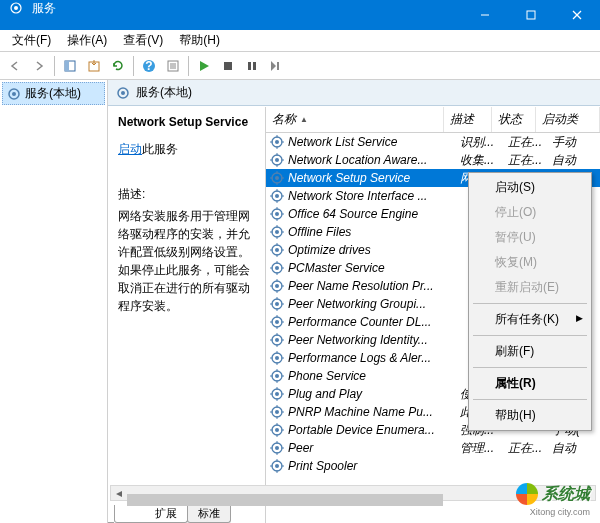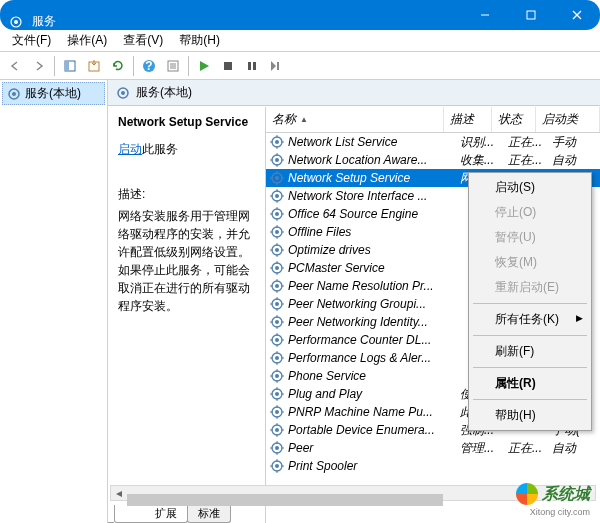--- a/index.html
+++ b/index.html
@@ -1,18 +1,18 @@
 <!DOCTYPE html>
 <html><head>
 <meta charset="utf-8">
 <style>
 * { margin: 0; padding: 0; box-sizing: border-box; font-family: "Microsoft YaHei", "Segoe UI", sans-serif; font-size: 12px; }
 body { background: #fff; width: 600px; height: 523px; overflow: hidden; position: relative; }
 
-.titlebar { background: #0078d7; height: 30px; display: flex; align-items: flex-end; color: #fff; border-radius: 14px; }
+.titlebar { background: #0078d7; height: 30px; display: flex; align-items: flex-start; color: #fff; }
 .titlebar .icon { margin: 0 8px; }
 .titlebar .title { flex: 1; }
 .titlebar .wbtn { width: 46px; height: 30px; display: flex; align-items: center; justify-content: center; }
 
 .menubar { height: 22px; border-bottom: 1px solid #d0d0d0; display:flex; align-items:center; padding: 0 4px; background:#fff; }
 .menubar span { padding: 2px 8px; }
 
 .toolbar { height: 28px; border-bottom: 1px solid #d0d0d0; display:flex; align-items:center; padding: 0 4px; gap: 2px; background:#fff; }
 .toolbar .tbtn { width: 22px; height: 22px; display:flex; align-items:center; justify-content:center; border:1px solid transparent; }
 .toolbar .sep { width:1px; height:20px; background:#c0c0c0; margin:0 2px; }
@@ -410,39 +410,39 @@
                   <circle cx="7" cy="7" r="5" fill="none" stroke="#5080b0" stroke-width="1.3"></circle>
                   <circle cx="7" cy="7" r="2" fill="#5080b0"></circle>
                   <g stroke="#5080b0" stroke-width="1">
                     <line x1="7" y1="0" x2="7" y2="3"></line>
                     <line x1="7" y1="11" x2="7" y2="14"></line>
                     <line x1="0" y1="7" x2="3" y2="7"></line>
                     <line x1="11" y1="7" x2="14" y2="7"></line>
                   </g>
                 </svg>
               </span>
+              <span class="cell cell-name">Performance Counter DL...</span>
+              <span class="cell cell-desc"></span>
+              <span class="cell cell-stat"></span>
+              <span class="cell cell-start"></span>
+            </div>
+            <div class="row">
+              <span class="svc-icon">
+                <svg width="14" height="14">
+                  <circle cx="7" cy="7" r="5" fill="none" stroke="#5080b0" stroke-width="1.3"></circle>
+                  <circle cx="7" cy="7" r="2" fill="#5080b0"></circle>
+                  <g stroke="#5080b0" stroke-width="1">
+                    <line x1="7" y1="0" x2="7" y2="3"></line>
+                    <line x1="7" y1="11" x2="7" y2="14"></line>
+                    <line x1="0" y1="7" x2="3" y2="7"></line>
+                    <line x1="11" y1="7" x2="14" y2="7"></line>
+                  </g>
+                </svg>
+              </span>
               <span class="cell cell-name">Peer Networking Identity...</span>
-              <span class="cell cell-desc"></span>
-              <span class="cell cell-stat"></span>
-              <span class="cell cell-start"></span>
-            </div>
-            <div class="row">
-              <span class="svc-icon">
-                <svg width="14" height="14">
-                  <circle cx="7" cy="7" r="5" fill="none" stroke="#5080b0" stroke-width="1.3"></circle>
-                  <circle cx="7" cy="7" r="2" fill="#5080b0"></circle>
-                  <g stroke="#5080b0" stroke-width="1">
-                    <line x1="7" y1="0" x2="7" y2="3"></line>
-                    <line x1="7" y1="11" x2="7" y2="14"></line>
-                    <line x1="0" y1="7" x2="3" y2="7"></line>
-                    <line x1="11" y1="7" x2="14" y2="7"></line>
-                  </g>
-                </svg>
-              </span>
-              <span class="cell cell-name">Performance Counter DL...</span>
               <span class="cell cell-desc"></span>
               <span class="cell cell-stat"></span>
               <span class="cell cell-start"></span>
             </div>
             <div class="row">
               <span class="svc-icon">
                 <svg width="14" height="14">
                   <circle cx="7" cy="7" r="5" fill="none" stroke="#5080b0" stroke-width="1.3"></circle>
                   <circle cx="7" cy="7" r="2" fill="#5080b0"></circle>
                   <g stroke="#5080b0" stroke-width="1">

